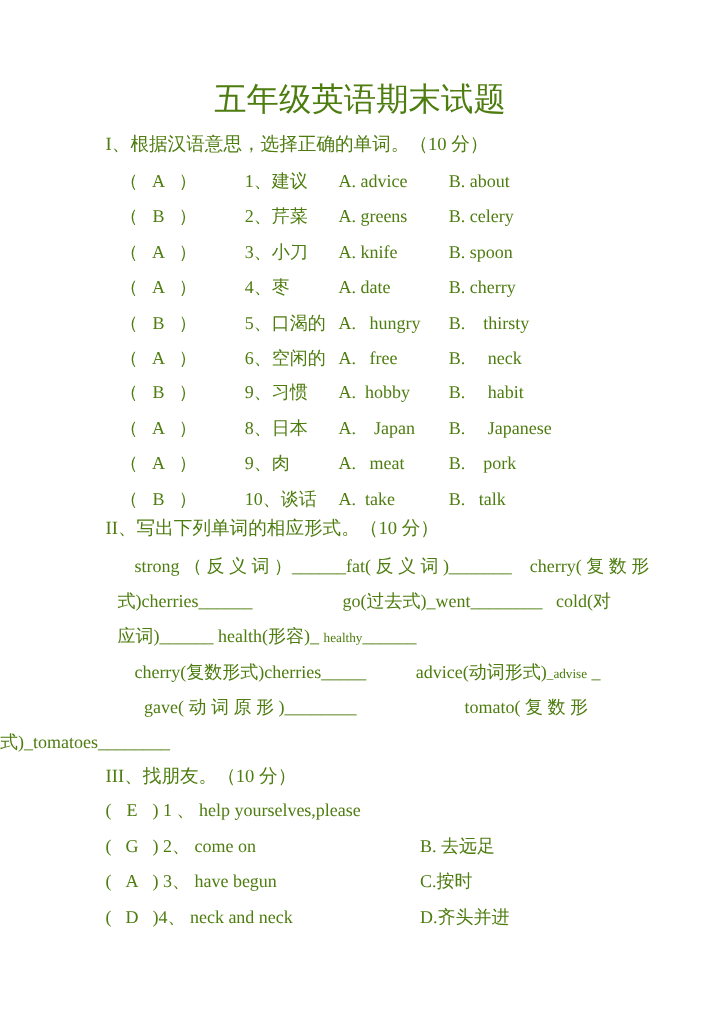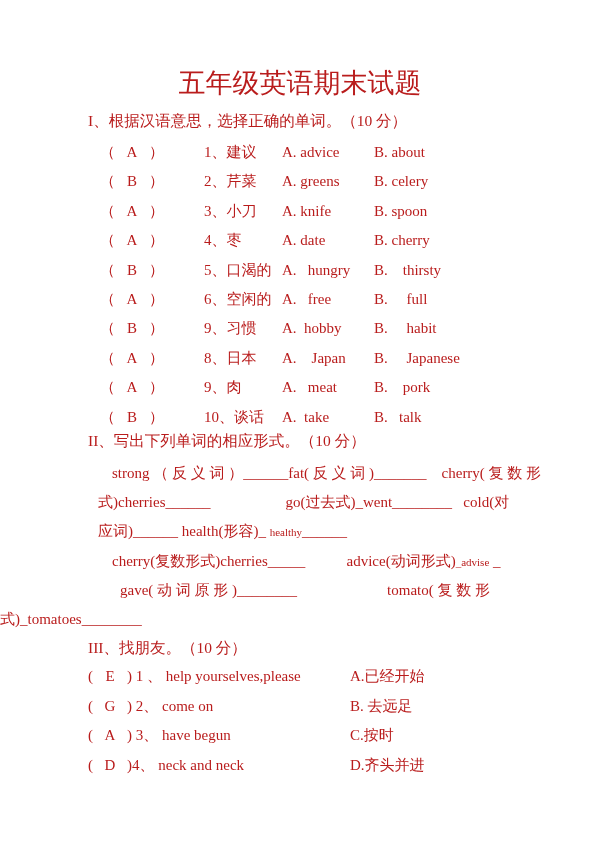--- a/index.html
+++ b/index.html
@@ -1,21 +1,21 @@
 <!DOCTYPE html>
 <html><head>
 <meta charset="utf-8">
 <style>
   html, body { margin: 0; padding: 0; background: #ffffff; }
   .page {
     position: relative;
     width: 600px;
     height: 850px;
     background: #ffffff;
-    color: #b91c1c;
+    color: #4d7c0f;
     font-family: "Liberation Serif", "DejaVu Serif", serif;
     overflow: hidden;
   }
   .title {
     position: absolute;
     top: 66px; left: 0; right: 0;
     text-align: center;
     font-size: 27px;
     line-height: 34px;
     font-weight: normal;
@@ -89,21 +89,21 @@
   <div class="s1row"><span class="br"><span>（</span><span>A</span><span>）</span></span><span class="itm">1、建议</span><span class="opta">A. advice</span><span class="optb">B. about</span></div>
 
   <div class="s1row"><span class="br"><span>（</span><span>B</span><span>）</span></span><span class="itm">2、芹菜</span><span class="opta">A. greens</span><span class="optb">B. celery</span></div>
 
   <div class="s1row"><span class="br"><span>（</span><span>A</span><span>）</span></span><span class="itm">3、小刀</span><span class="opta">A. knife</span><span class="optb">B. spoon</span></div>
 
   <div class="s1row"><span class="br"><span>（</span><span>A</span><span>）</span></span><span class="itm">4、枣</span><span class="opta">A. date</span><span class="optb">B. cherry</span></div>
 
   <div class="s1row"><span class="br"><span>（</span><span>B</span><span>）</span></span><span class="itm">5、口渴的</span><span class="opta">A.   hungry</span><span class="optb">B.    thirsty</span></div>
 
-  <div class="s1row"><span class="br"><span>（</span><span>A</span><span>）</span></span><span class="itm">6、空闲的</span><span class="opta">A.   free</span><span class="optb">B.     full</span></div>
+  <div class="s1row"><span class="br"><span>（</span><span>A</span><span>）</span></span><span class="itm">6、空闲的</span><span class="opta">A.   free</span><span class="optb">B.     neck</span></div>
 
   <div class="s1row"><span class="br"><span>（</span><span>B</span><span>）</span></span><span class="itm">9、习惯</span><span class="opta">A.  hobby</span><span class="optb">B.     habit</span></div>
 
   <div class="s1row"><span class="br"><span>（</span><span>A</span><span>）</span></span><span class="itm">8、日本</span><span class="opta">A.    Japan</span><span class="optb">B.     Japanese</span></div>
 
   <div class="s1row"><span class="br"><span>（</span><span>A</span><span>）</span></span><span class="itm">9、肉</span><span class="opta">A.   meat</span><span class="optb">B.    pork</span></div>
 
   <div class="s1row"><span class="br"><span>（</span><span>B</span><span>）</span></span><span class="itm">10、谈话</span><span class="opta">A.  take</span><span class="optb">B.   talk</span></div>
 </div>
 
@@ -112,21 +112,21 @@
       <div class="s2line" style="padding-left: 112px;"><span class="seg">strong （ 反 义 词 ）______fat( 反 义 词 )_______    cherry( 复 数 形</span></div>
       <div class="s2line" style="padding-left: 98px;"><span class="seg">式)cherries______                    go(过去式)_went________   cold(对</span></div>
       <div class="s2line" style="padding-left: 98px;"><span class="seg">应词)______ health(形容)_ </span><span class="seg sm">healthy</span><span class="seg">______</span></div>
       <div class="s2line" style="padding-left: 112px;"><span class="seg">cherry(复数形式)cherries_____           advice(动词形式)</span><span class="seg sm">_advise</span><span class="seg"> _</span></div>
       <div class="s2line" style="padding-left: 120px;"><span class="seg">gave( 动 词 原 形 )________                        tomato( 复 数 形</span></div>
       <div class="s2line" style=""><span class="seg">式)_tomatoes________</span></div>
     </div>
 
   <div class="sec-header" id="s3h">III、找朋友。（10 分）</div>
   <div class="s3rows">
-  <div class="s3row"><span class="br3"><span>(</span><span>E</span><span>)</span></span><span class="s3text"> 1 、 help yourselves,please</span><span class="s3match">A.已经开始</span></div>
+  <div class="s3row"><span class="br3"><span>(</span><span>E</span><span>)</span></span><span class="s3text"> 1 、 help yourselves,please</span></div>
 
   <div class="s3row"><span class="br3"><span>(</span><span>G</span><span>)</span></span><span class="s3text"> 2、 come on</span><span class="s3match">B. 去远足</span></div>
 
   <div class="s3row"><span class="br3"><span>(</span><span>A</span><span>)</span></span><span class="s3text"> 3、 have begun</span><span class="s3match">C.按时</span></div>
 
   <div class="s3row"><span class="br3"><span>(</span><span>D</span><span>)</span></span><span class="s3text">4、 neck and neck</span><span class="s3match">D.齐头并进</span></div>
 </div>
 
 </div>
 

